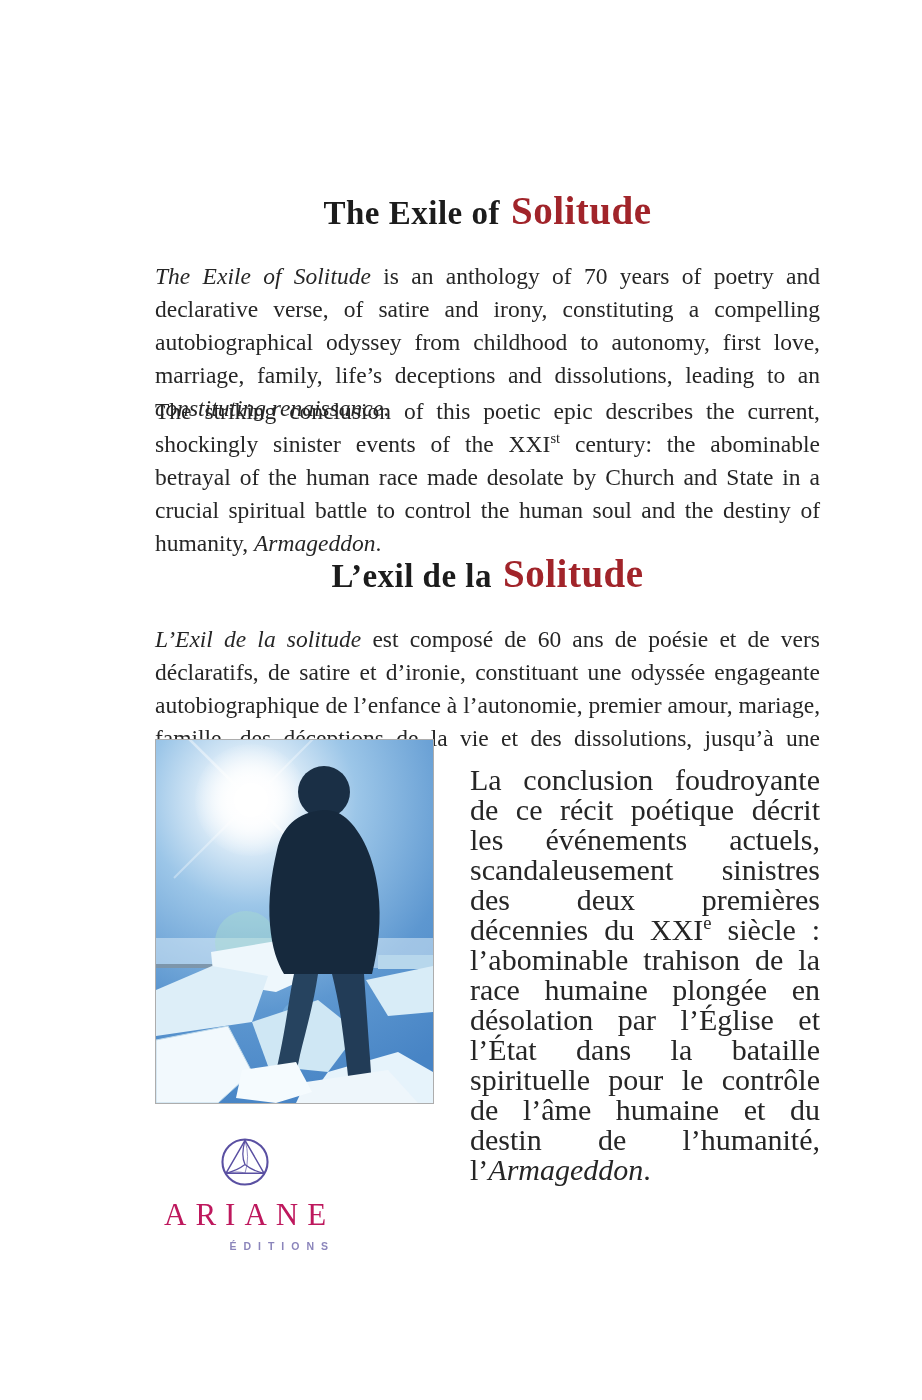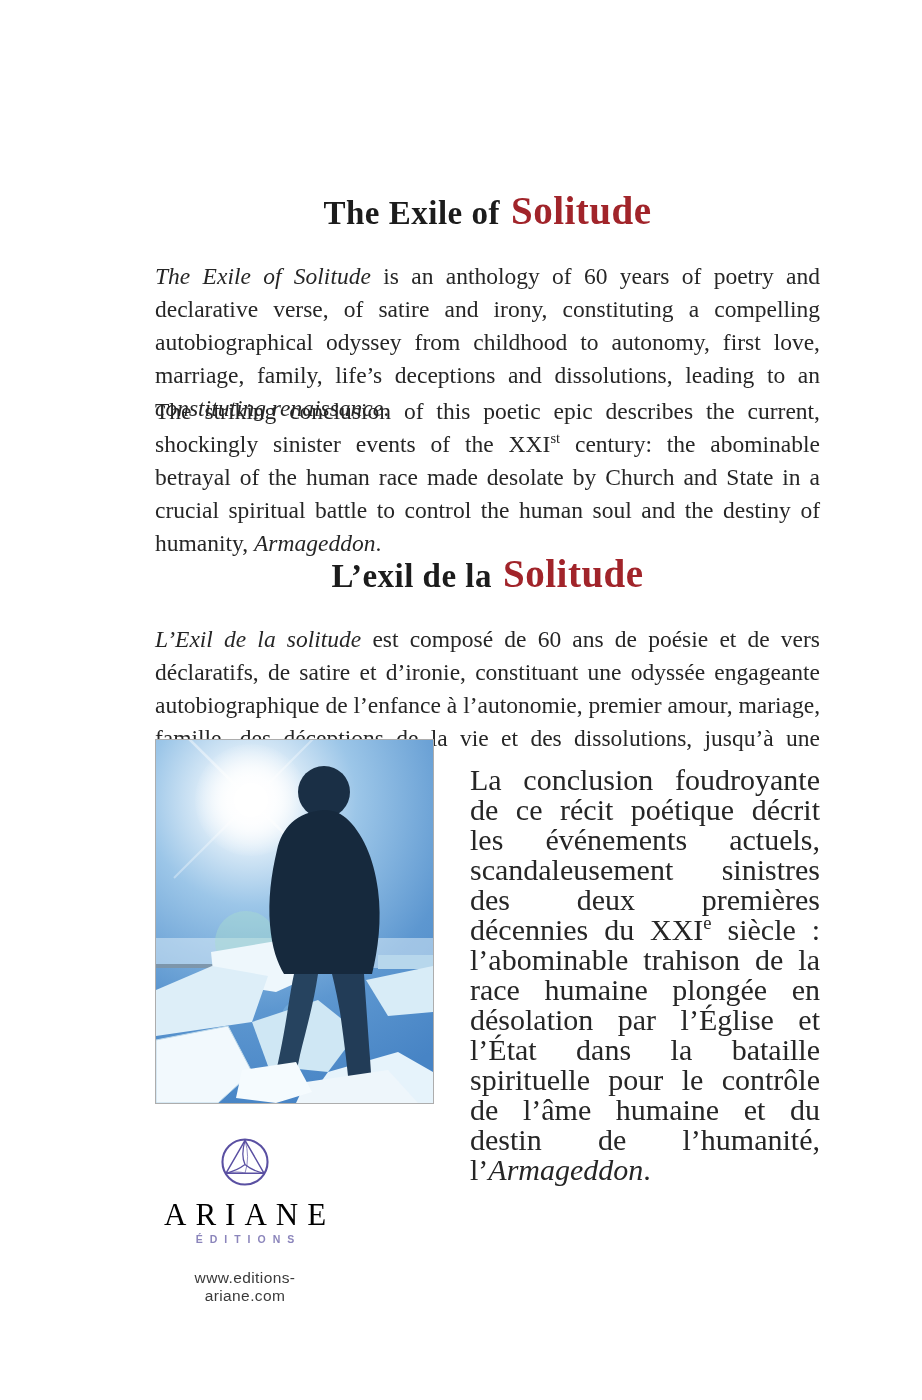--- a/index.html
+++ b/index.html
@@ -22,34 +22,34 @@
   .it{font-style:italic;}
   .sup{vertical-align:super;font-size:0.62em;line-height:0;margin-top:8px;}
 
   
   .photo-frame{position:absolute;left:155px;top:739px;width:277px;height:363px;border:1px solid #adadad;background:#cfe4f2;}
   .photo-frame svg{display:block;}
 
   
   .logo-block{position:absolute;left:155px;top:1136px;width:180px;text-align:center;}
   .logo-emblem{display:block;margin:0 auto;}
-  .logo-name{font-family:"Liberation Serif",serif;font-size:31px;color:#000000;letter-spacing:9px;text-indent:9px;margin-top:9px;font-weight:400;}
-  .logo-sub{font-family:"Liberation Sans",sans-serif;font-size:10.5px;color:#8b85bb;letter-spacing:7px;text-indent:7px;font-weight:600;}
+  .logo-name{font-family:"Liberation Serif",serif;font-size:31px;color:#be185d;letter-spacing:9px;text-indent:9px;margin-top:9px;font-weight:400;}
+  .logo-sub{font-family:"Liberation Sans",sans-serif;font-size:10.5px;color:#8b85bb;letter-spacing:7px;text-indent:7px;margin-top:7px;font-weight:600;text-align:right;}
   .logo-url{font-family:"Liberation Sans",sans-serif;font-size:15.5px;color:#3a3a3a;letter-spacing:0.4px;margin-top:24px;text-align:center;}
 </style>
 </head>
 <body>
 
 <div class="page">
 
   <div class="title-line" id="title-en">
     <span class="title-black">The Exile of</span><span class="title-red">Solitude</span>
   </div>
 
-  <p class="para" id="para-en-1"><span class="it">The Exile of Solitude</span><span> is an anthology of 60 years of poetry and declarative verse, of satire and irony, constituting a compelling autobiographical odyssey from childhood to autonomy, first love, marriage, family, life’s deceptions and dissolutions, leading to an </span><span class="it">constituting renaissance</span><span>.</span></p>
+  <p class="para" id="para-en-1"><span class="it">The Exile of Solitude</span><span> is an anthology of 70 years of poetry and declarative verse, of satire and irony, constituting a compelling autobiographical odyssey from childhood to autonomy, first love, marriage, family, life’s deceptions and dissolutions, leading to an </span><span class="it">constituting renaissance</span><span>.</span></p>
 
   <p class="para" id="para-en-2"><span>The striking conclusion of this poetic epic describes the current, shockingly sinister events of the XXI</span><span class="sup">st</span><span> century: the abominable betrayal of the human race made desolate by Church and State in a crucial spiritual battle to control the human soul and the destiny of humanity, </span><span class="it">Armageddon</span><span>.</span></p>
 
   <div class="title-line" id="title-fr">
     <span class="title-black">L’exil de la</span><span class="title-red">Solitude</span>
   </div>
 
   <p class="para" id="para-fr-1"><span class="it">L’Exil de la solitude</span><span> est composé de 60 ans de poésie et de vers déclaratifs, de satire et d’ironie, constituant une odyssée engageante autobiographique de l’enfance à l’autonomie, premier amour, mariage, famille, des déceptions de la vie et des dissolutions, jusqu’à une </span><span class="it">renaissance apocalyptique</span><span>.</span></p>
 
   <div class="photo-frame">
@@ -100,16 +100,15 @@
     <svg class="logo-emblem" width="52" height="52" viewBox="0 0 60 60">
       <circle cx="30" cy="30" r="26" fill="none" stroke="#5a50a2" stroke-width="2.4"></circle>
       <path d="M30,5 L8,43 L52,43 Z" fill="none" stroke="#5a50a2" stroke-width="1.7" stroke-linejoin="round"></path>
       <path d="M30,5 Q25,22 30,33" fill="none" stroke="#5a50a2" stroke-width="1.5"></path>
       <path d="M8,43 Q21,40 30,33" fill="none" stroke="#5a50a2" stroke-width="1.5"></path>
       <path d="M52,43 Q38,40 30,33" fill="none" stroke="#5a50a2" stroke-width="1.5"></path>
       <path d="M30,5 Q36,24 30,43 Q22,40 8,43" fill="none" stroke="#5a50a2" stroke-width="1.1" opacity="0.7"></path>
     </svg>
     <div class="logo-name">ARIANE</div>
     <div class="logo-sub">ÉDITIONS</div>
-    <div class="logo-url">www.editions-ariane.com</div>
   </div>
 
 </div>
 
 </body></html>

